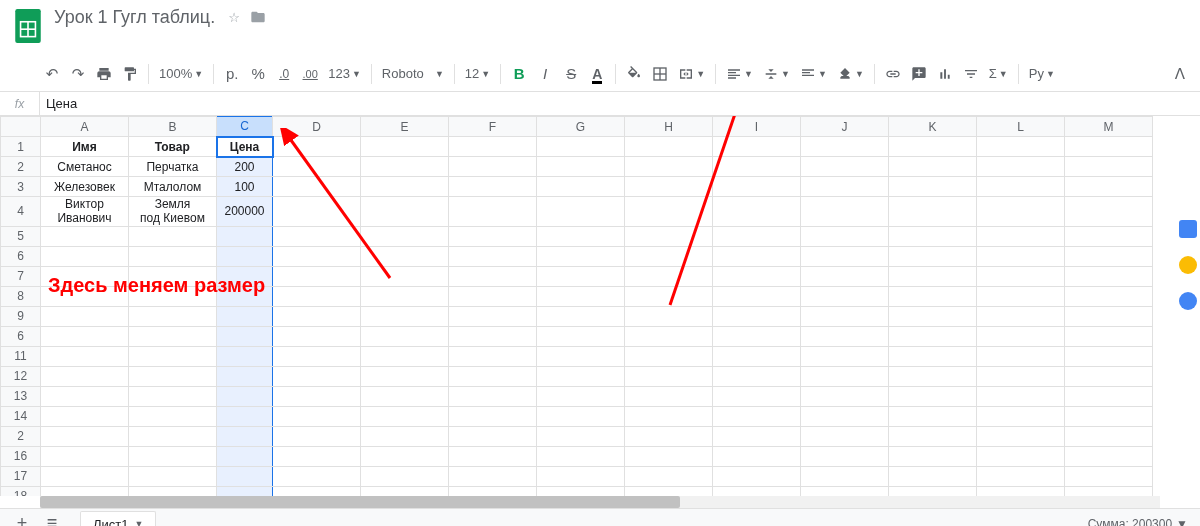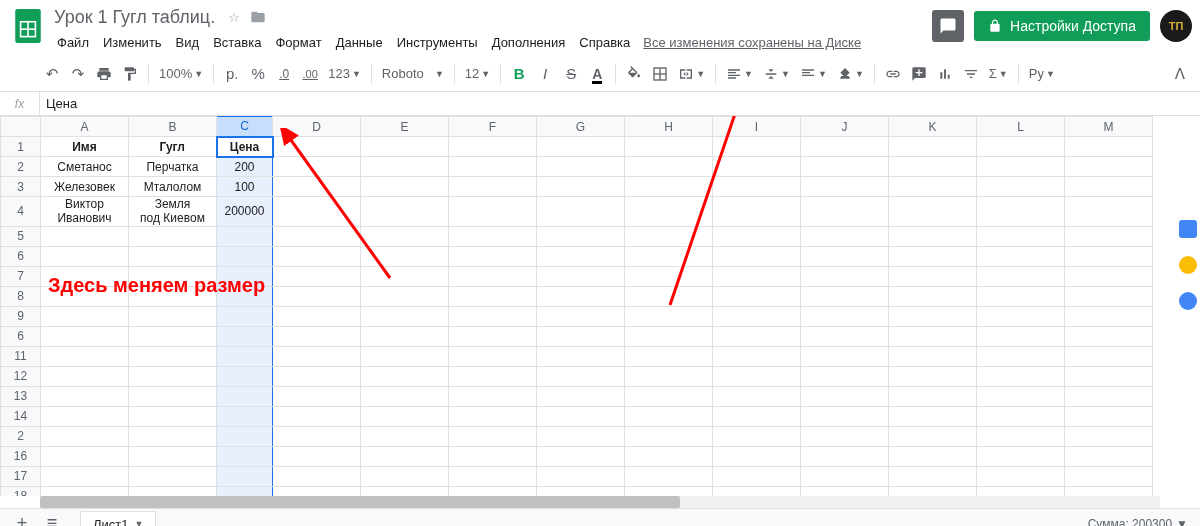--- a/index.html
+++ b/index.html
@@ -77,46 +77,20 @@
   <div class="title-area">
     <div class="doc-title-row">
       <span class="doc-title">Урок 1 Гугл таблиц.</span>
       <span class="star-icon">☆</span>
       <span class="folder-icon">
         <svg width="16" height="16" viewBox="0 0 24 24" fill="#9aa0a6">
             <path d="M10 4H4c-1.1 0-2 .9-2 2v12c0 1.1.9 2 2 2h16c1.1 0 2-.9 2-2V8c0-1.1-.9-2-2-2h-8l-2-2z"></path>
           </svg>
       </span>
     </div>
-    <div class="menu-bar">
-      <span class="menu-item">Файл</span>
-      <span class="menu-item">Изменить</span>
-      <span class="menu-item">Вид</span>
-      <span class="menu-item">Вставка</span>
-      <span class="menu-item">Формат</span>
-      <span class="menu-item">Данные</span>
-      <span class="menu-item">Инструменты</span>
-      <span class="menu-item">Дополнения</span>
-      <span class="menu-item">Справка</span>
-      <span class="save-status">Все изменения сохранены на Диске</span>
-    </div>
-  </div>
-  <div class="header-right">
-    <div class="comment-btn">
-      <svg width="18" height="18" viewBox="0 0 24 24" fill="#fff">
-          <path d="M20 2H4c-1.1 0-2 .9-2 2v18l4-4h14c1.1 0 2-.9 2-2V4c0-1.1-.9-2-2-2z"></path>
-        </svg>
-    </div>
-    <div class="share-btn">
-      <svg width="14" height="14" viewBox="0 0 24 24" fill="#fff">
-          <path d="M18 8h-1V6c0-2.76-2.24-5-5-5S7 3.24 7 6v2H6c-1.1 0-2 .9-2 2v10c0 1.1.9 2 2 2h12c1.1 0 2-.9 2-2V10c0-1.1-.9-2-2-2zM9 6c0-1.66 1.34-3 3-3s3 1.34 3 3v2H9V6z"></path>
-        </svg>
-      <span>Настройки Доступа</span>
-    </div>
-    <div class="avatar">ТП</div>
   </div>
 </div>
 
 <div class="toolbar">
   <div class="tb-btn">↶</div>
   <div class="tb-btn">↷</div>
   <div class="tb-btn">
       <svg width="16" height="16" viewBox="0 0 24 24" fill="#5f6368">
         <path d="M19 8H5c-1.66 0-3 1.34-3 3v6h4v4h12v-4h4v-6c0-1.66-1.34-3-3-3zm-3 11H8v-5h8v5zm3-12V3H5v4h14z"></path>
       </svg>
@@ -253,21 +227,21 @@
           <th style="width:88px" class="">J</th>
           <th style="width:88px" class="">K</th>
           <th style="width:88px" class="">L</th>
           <th style="width:88px" class="">M</th>
         </tr>
       </tbody>
       <tbody>
         <tr>
           <th class="rowhead">1</th>
           <td class="data-cell bold" style="">Имя</td>
-          <td class="data-cell bold" style="">Гугл</td>
+          <td class="data-cell bold" style="">Товар</td>
           <td class="data-cell bold csel active-cell" style="">Цена</td>
           <td class="data-cell" style=""></td>
           <td class="data-cell" style=""></td>
           <td class="data-cell" style=""></td>
           <td class="data-cell" style=""></td>
           <td class="data-cell" style=""></td>
           <td class="data-cell" style=""></td>
           <td class="data-cell" style=""></td>
           <td class="data-cell" style=""></td>
           <td class="data-cell" style=""></td>

